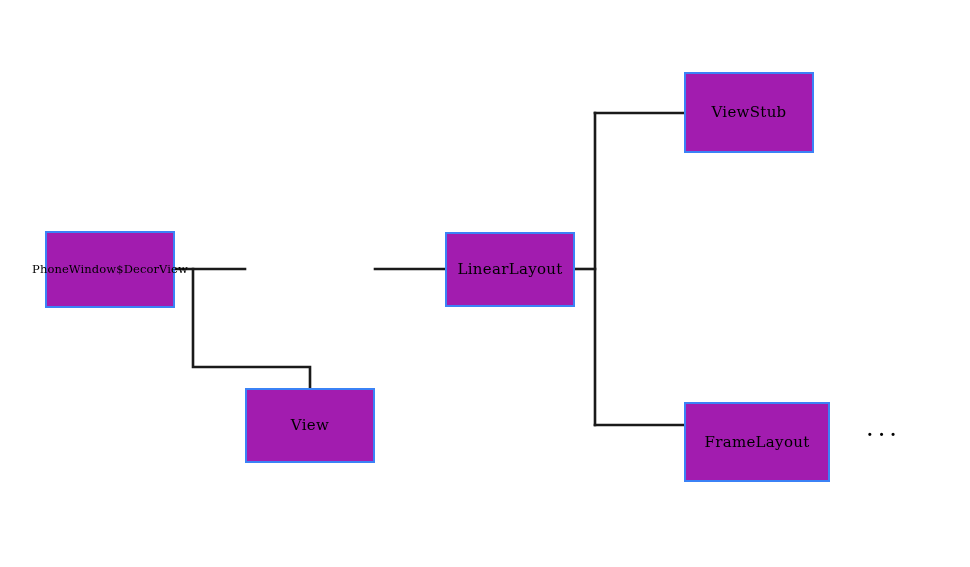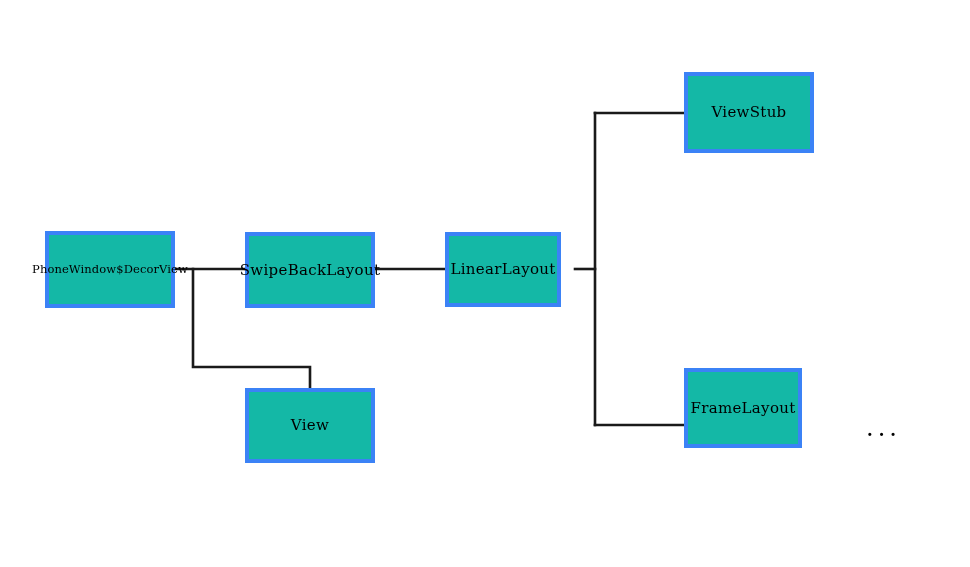--- a/index.html
+++ b/index.html
@@ -14,22 +14,22 @@
   #canvas {
     position: relative;
     width: 970px;
     height: 567px;
     background: #ffffff;
     overflow: hidden;
   }
   .node {
     position: absolute;
     box-sizing: border-box;
-    background: #14b8a6;
-    border: 4px solid #3b82f6;
+    background: #a21caf;
+    border: 2px solid #3b82f6;
     display: flex;
     flex-direction: column;
     align-items: center;
     justify-content: center;
     text-align: center;
     color: #000000;
     font-family: "DejaVu Serif", "Liberation Serif", serif;
     line-height: 1.25;
     z-index: 3;
   }
@@ -45,24 +45,24 @@
     margin-top: 3px;
   }
   .node.compact .label-main {
     font-size: 11.5px;
     letter-spacing: 0.1px;
   }
 
   
   #node-decorview      { left: 45px;  top: 231px; width: 130px; height: 77px; }
   #node-swipeback      { left: 245px; top: 232px; width: 130px; height: 76px; }
-  #node-linearlayout   { left: 445px; top: 232px; width: 116px; height: 75px; }
+  #node-linearlayout   { left: 445px; top: 232px; width: 130px; height: 75px; }
   #node-view           { left: 245px; top: 388px; width: 130px; height: 75px; gap: 40px; }
   #node-viewstub       { left: 684px; top: 72px;  width: 130px; height: 81px; }
-  #node-framelayout    { left: 684px; top: 368px; width: 118px; height: 80px; }
+  #node-framelayout    { left: 684px; top: 402px; width: 146px; height: 80px; }
 
   #edges {
     position: absolute;
     left: 0;
     top: 0;
     width: 970px;
     height: 567px;
     z-index: 1;
   }
 
@@ -110,23 +110,20 @@
       <path d="M 595 113 L 684 113"></path>
 
       <path d="M 595 425 L 684 425"></path>
     </g>
   </svg>
 
   <div class="node compact" id="node-decorview">
     <span class="label-main">PhoneWindow$DecorView</span>
   </div>
 
-  <div class="node" id="node-swipeback">
-    <span class="label-main">SwipeBackLayout</span>
-  </div>
 
   <div class="node" id="node-linearlayout">
     <span class="label-main">LinearLayout</span>
   </div>
 
   <div class="node" id="node-view">
     <span class="label-main">View</span>
   </div>
 
   <div class="node" id="node-viewstub">

